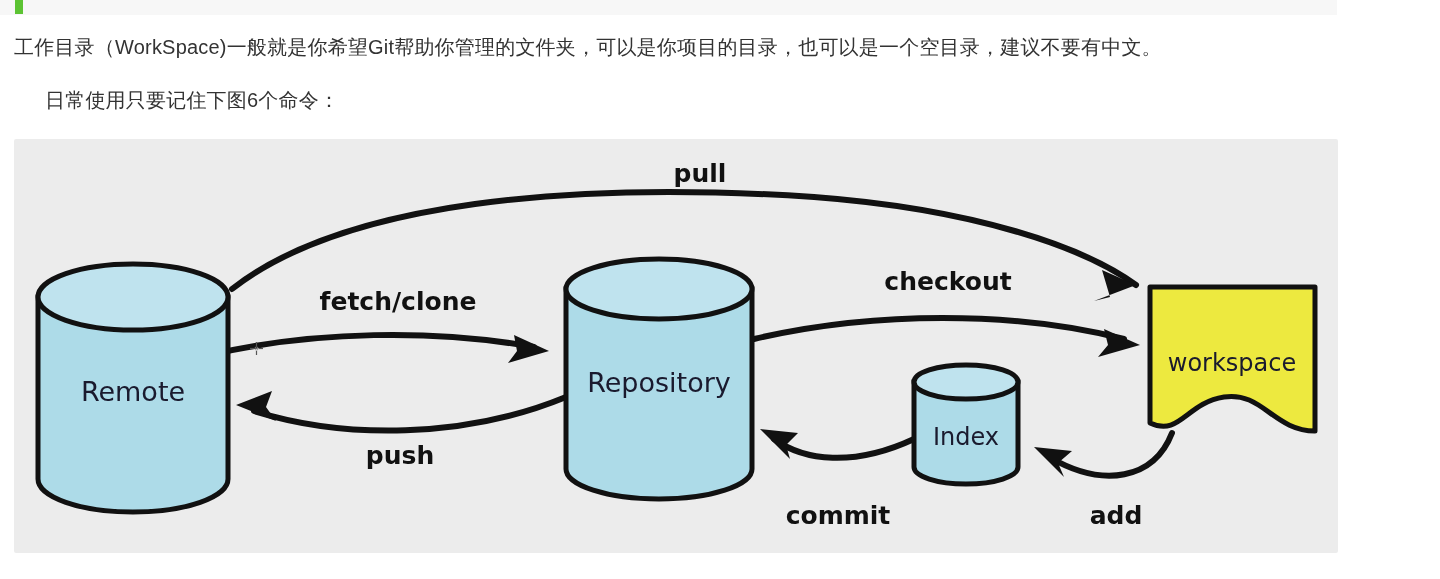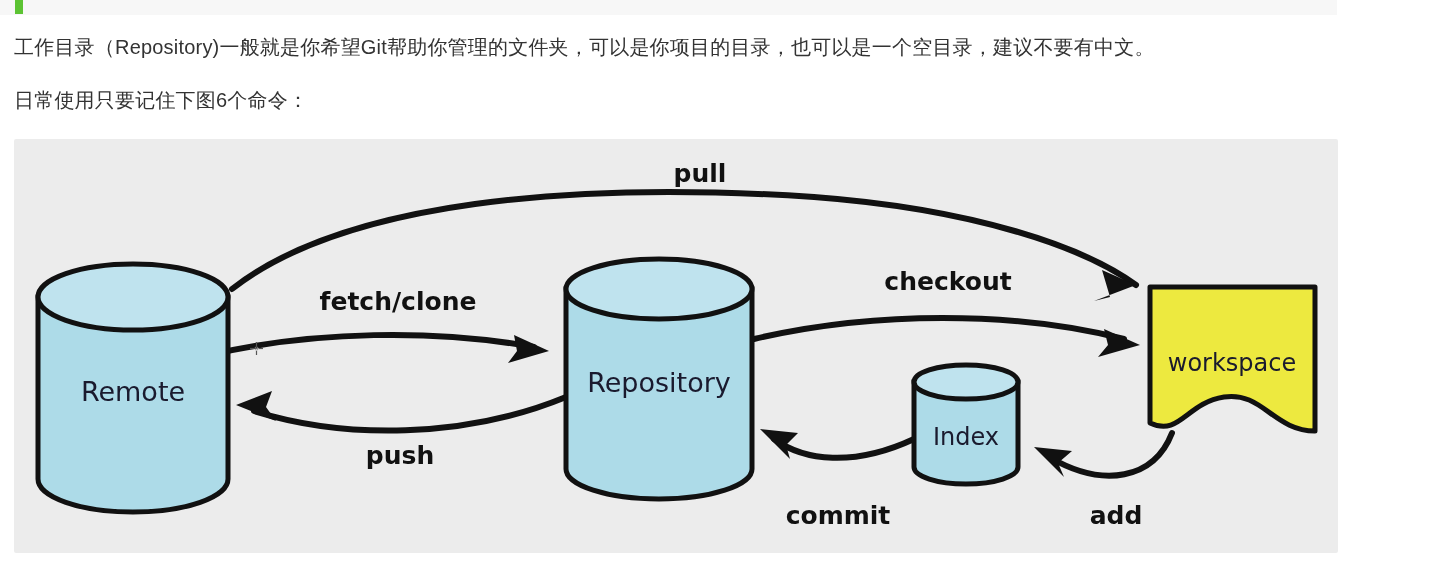--- a/index.html
+++ b/index.html
@@ -39,21 +39,21 @@
   .para {
     margin: 0;
     padding: 0 0 0 14px;
     color: #333333;
     font-size: 20px;
     line-height: 27px;
     letter-spacing: 0.2px;
     white-space: nowrap;
   }
   .para-1 { padding-top: 19px; }
-  .para-2 { padding-top: 26px; }
+  .para-2 { padding-top: 26px; margin-left: 31px; }
 
   .diagram-wrap {
     position: absolute;
     left: 14px;
     top: 139px;
     width: 1324px;
     height: 414px;
     background: #ececec;
     border-radius: 2px;
     overflow: hidden;
@@ -101,21 +101,21 @@
   }
 </style>
 </head>
 <body>
 
 <div class="top-band">
   <div class="green-marker"></div>
 </div>
 
 <div class="article">
-  <p class="para para-1">工作目录（Repository)一般就是你希望Git帮助你管理的文件夹，可以是你项目的目录，也可以是一个空目录，建议不要有中文。</p>
+  <p class="para para-1">工作目录（WorkSpace)一般就是你希望Git帮助你管理的文件夹，可以是你项目的目录，也可以是一个空目录，建议不要有中文。</p>
   <p class="para para-2">日常使用只要记住下图6个命令：</p>
 </div>
 
 <div class="diagram-wrap">
   <svg class="diagram-svg" viewBox="0 0 1324 414" xmlns="http://www.w3.org/2000/svg">
 
     <g>
       <path class="edge-path" d="M 218 150 C 330 62, 560 42, 800 58 C 960 70, 1070 108, 1122 146"></path>
       <polygon class="arrow-head" points="1122,146 1088,131 1096,158 1080,162"></polygon>
     </g>

